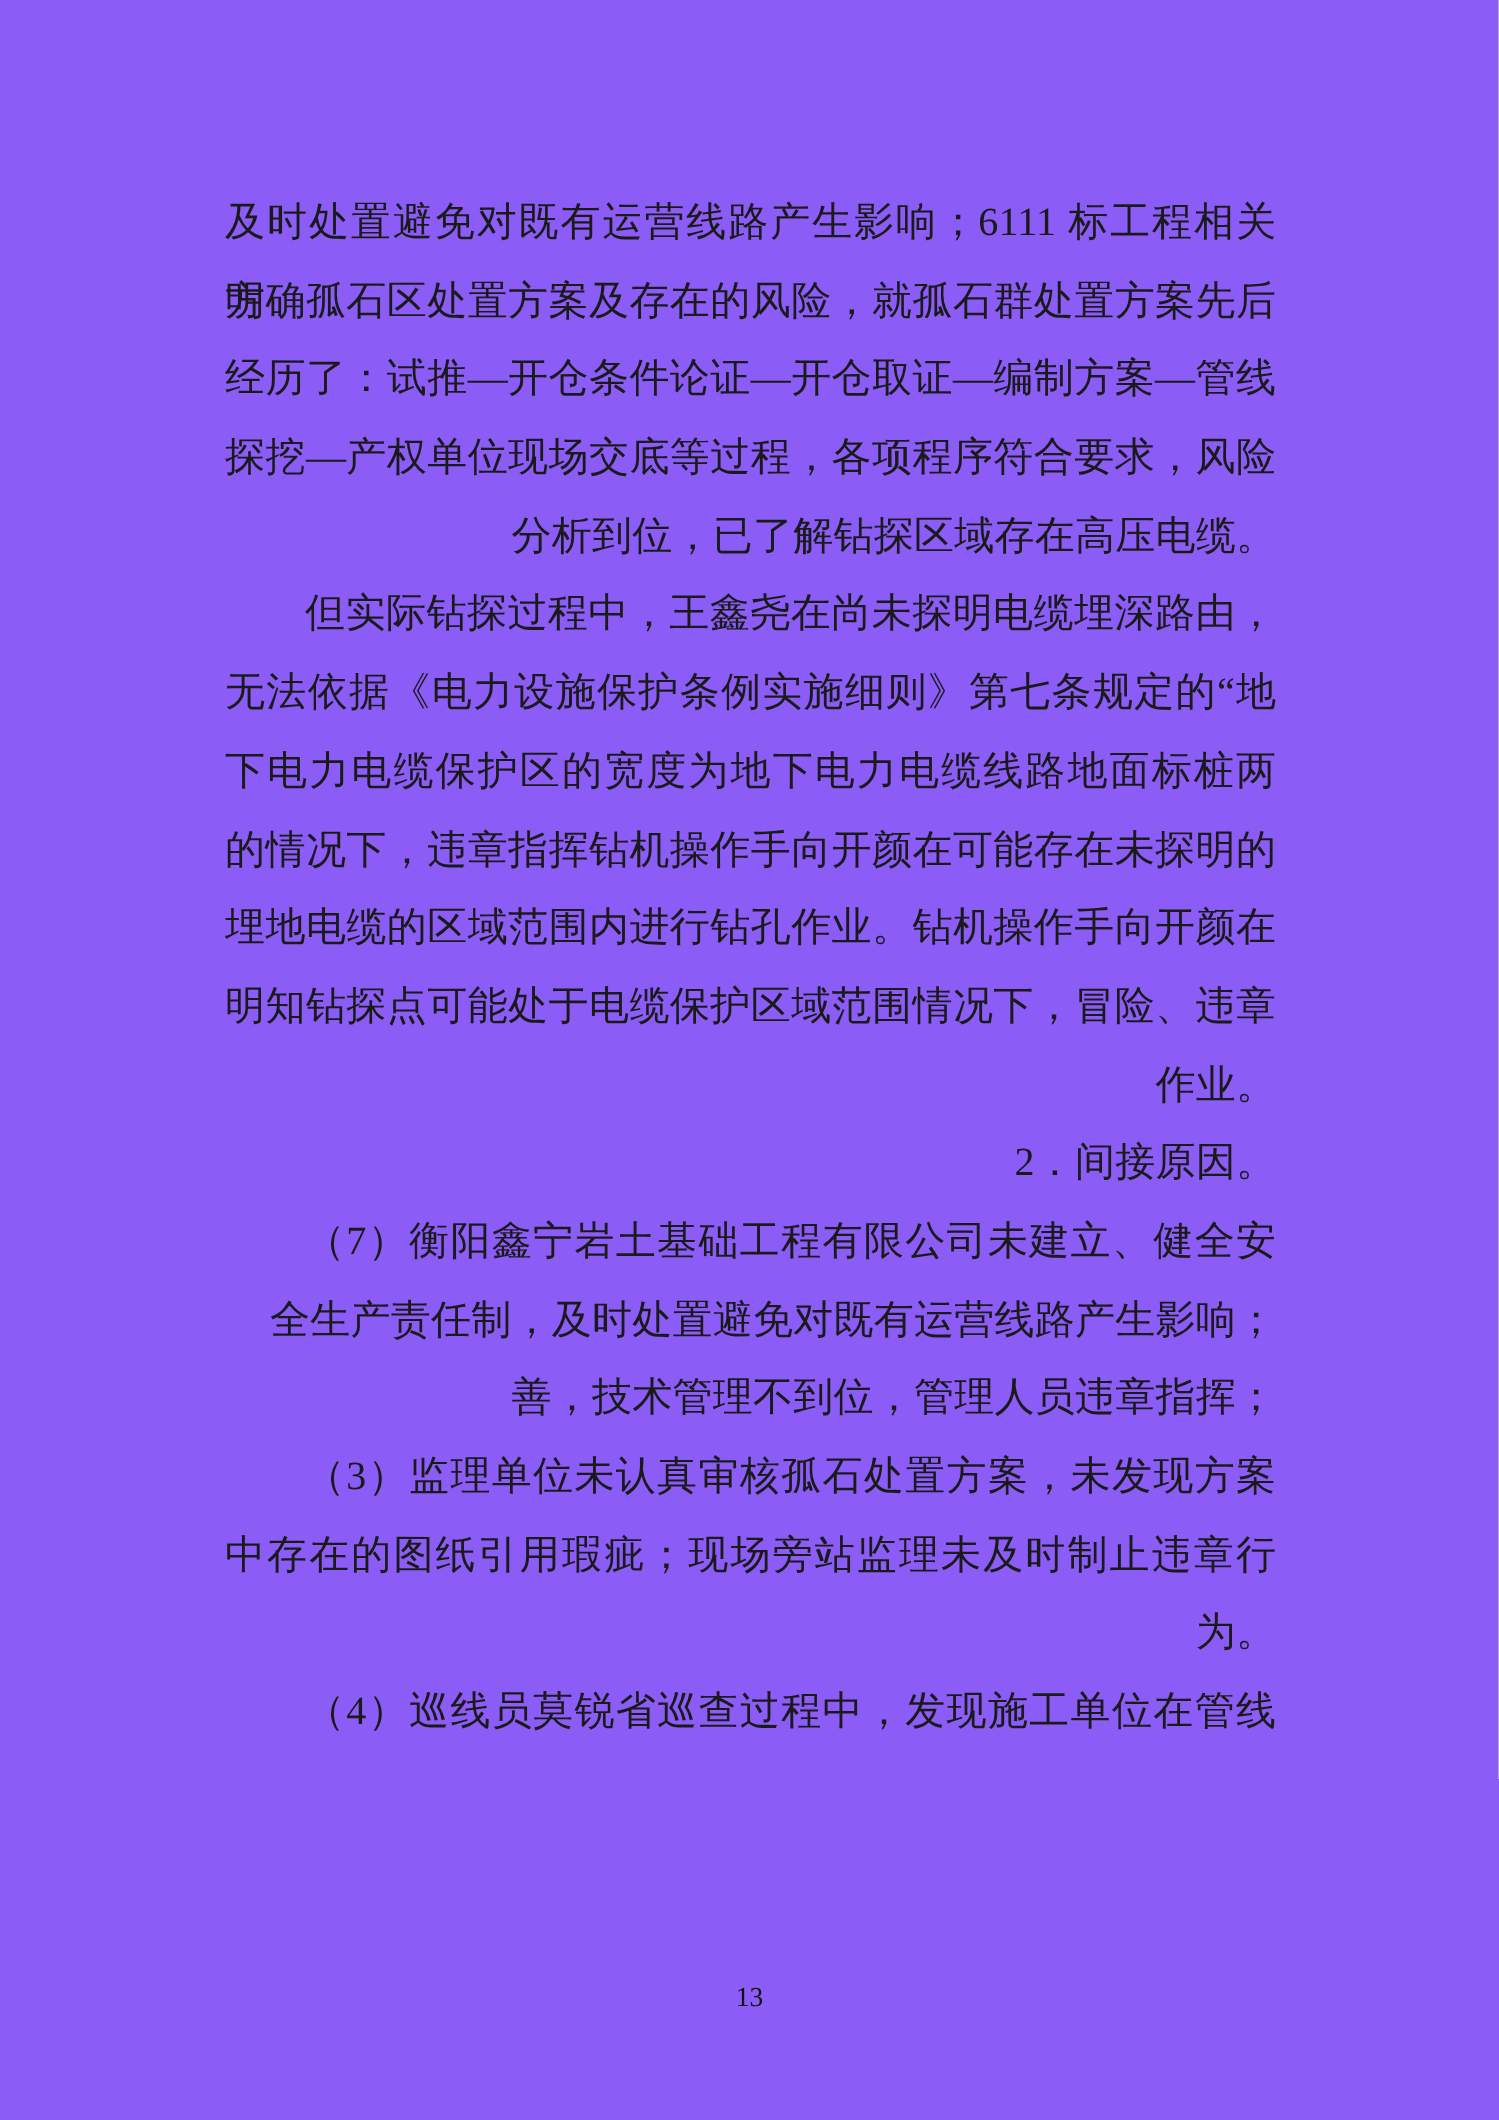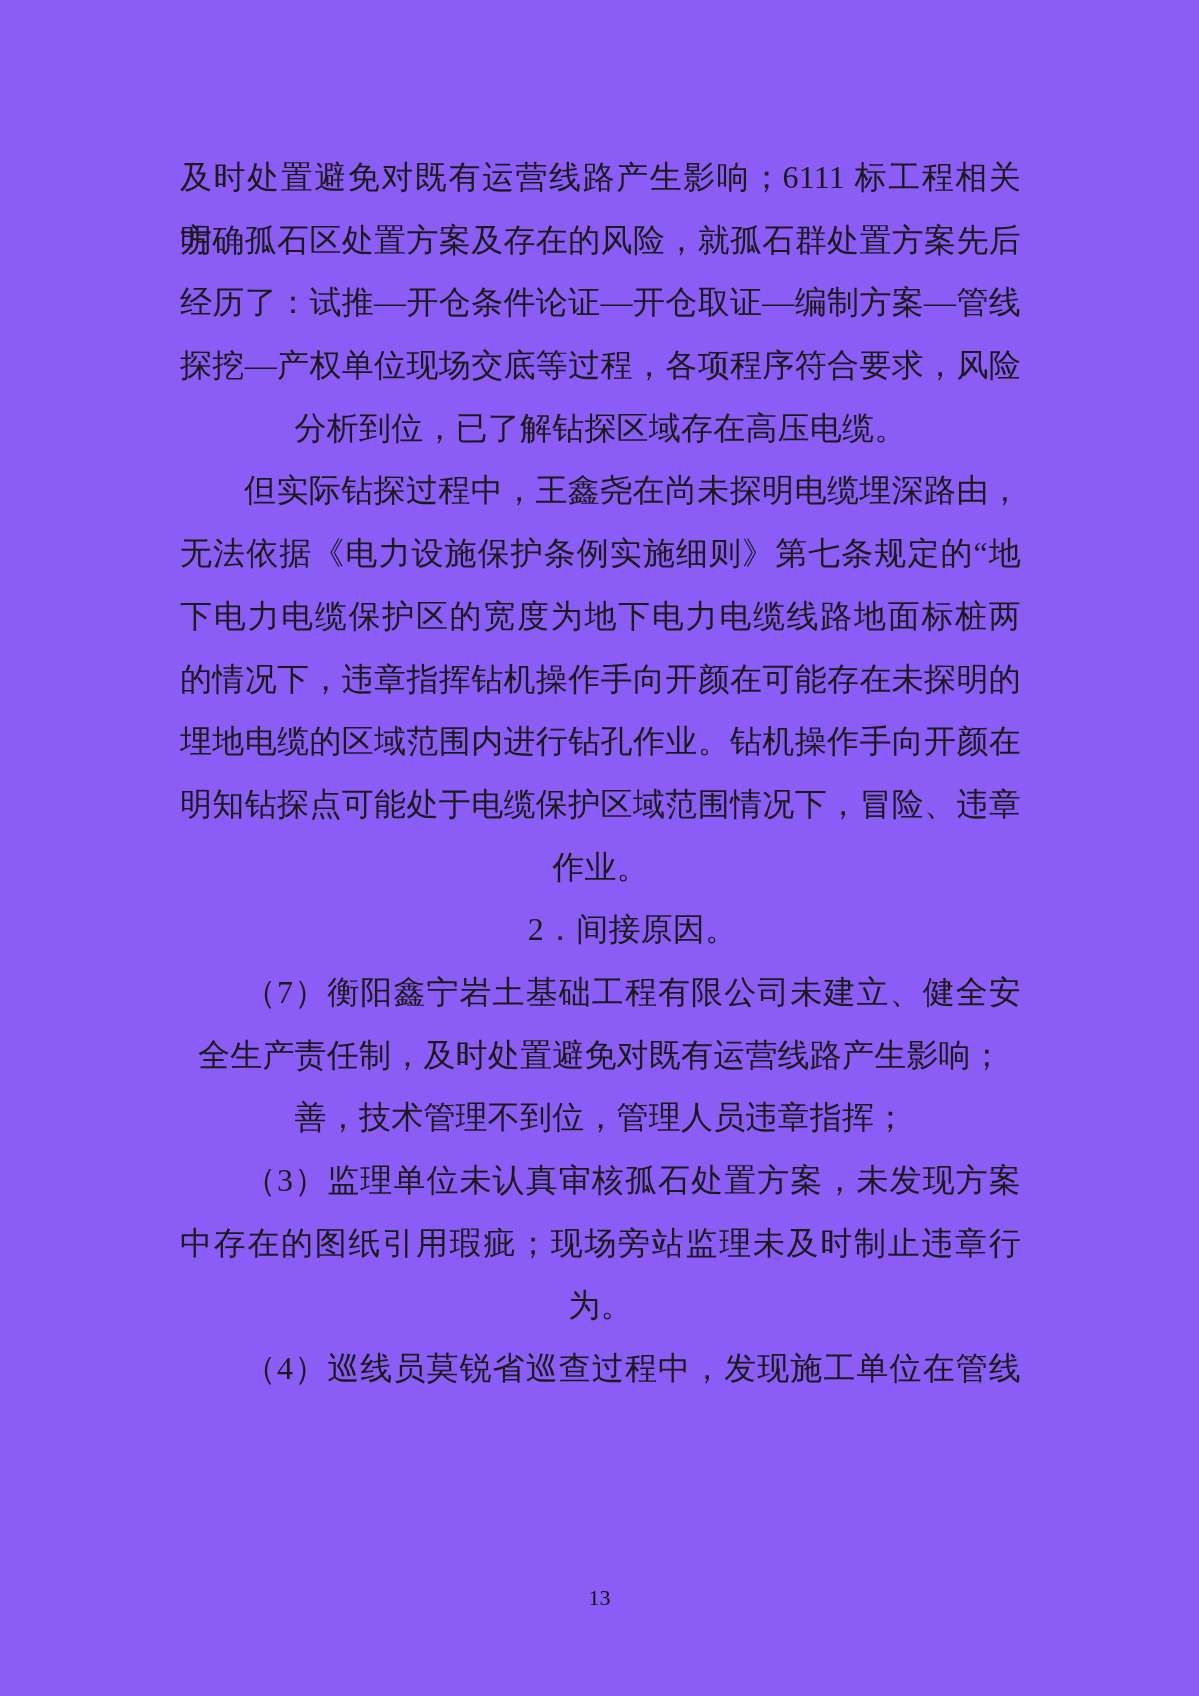--- a/index.html
+++ b/index.html
@@ -16,21 +16,21 @@
     position: absolute;
     left: 180px;
     top: 146px;
     width: 841px;
   }
   .line {
     font-size: 32px;
     line-height: 62.7px;
     height: 62.7px;
     color: #1a1a1a;
-    text-align: center;
+    text-align: right;
     letter-spacing: 0.2px;
     font-weight: 400;
   }
   
   .line.j {
     text-align: justify;
     text-align-last: justify;
   }
   
   .line.i { text-indent: 64px; }

